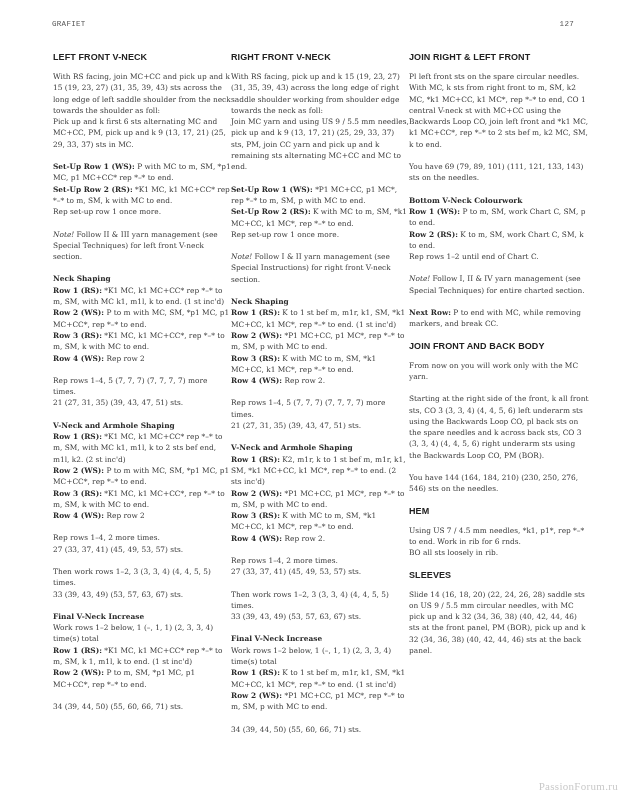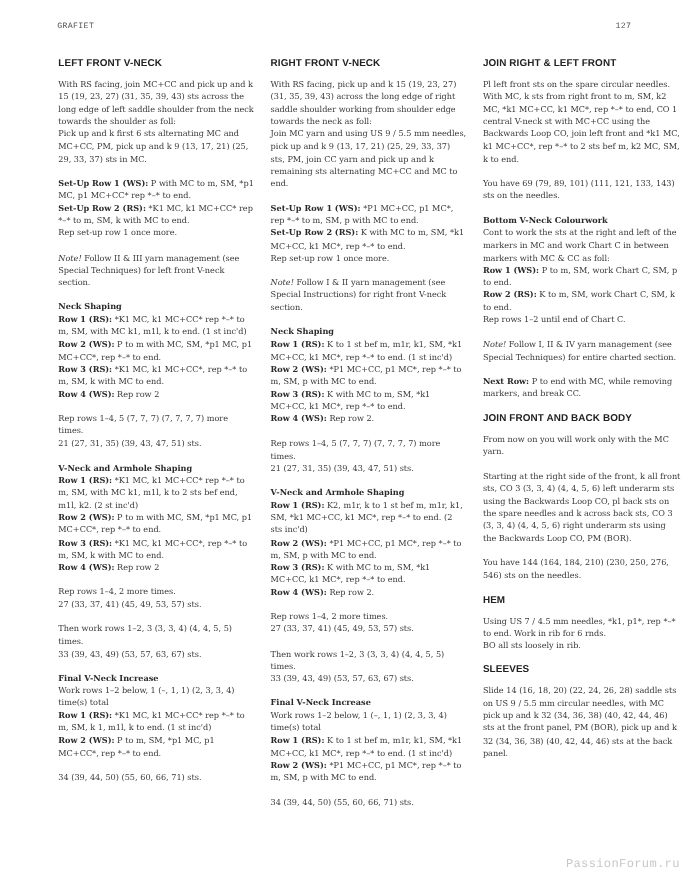--- a/index.html
+++ b/index.html
@@ -10,37 +10,37 @@
       color: #3a3a3a;
     }
     .running-head {
       position: absolute; top: 20px; left: 52px; right: 52px;
       display: flex; justify-content: space-between;
       font-family: "Liberation Mono", "DejaVu Sans Mono", monospace;
       font-size: 7.5px; color: #555; letter-spacing: 0.3px;
     }
     .columns {
       position: absolute; top: 52px; left: 53px; right: 24px;
-      display: grid; grid-template-columns: 178px 178px 180px; column-gap: 15px;
+      display: grid; grid-template-columns: 178px 178px 180px; 
     }
     .col { font-size: 7.4px; line-height: 11.3px; }
     .h-section {
       font-family: "Liberation Sans", "DejaVu Sans", sans-serif;
       font-weight: bold; font-size: 9px; color: #222;
       letter-spacing: 0.1px; margin-bottom: 8px; line-height: 11px;
     }
     .h-section.spaced { margin-top: 0; }
     .para { margin-bottom: 11px; }
     .sub { font-weight: bold; color: #2a2a2a; }
     .line { display: block; }
     .lbl { font-weight: bold; color: #2a2a2a; }
     .note-lbl { font-style: italic; }
     .watermark {
       position: absolute; right: 8px; bottom: 8px;
-      font-family: Liberation Mono, monospace;
+      font-family: Liberation Serif, serif;
       font-size: 11px; color: #c9c9c9; letter-spacing: 0.3px; padding-left: 16px;
     }
   </style>
 </head>
 <body>
 
 <div class="running-head">
   <span>GRAFIET</span>
   <span>127</span>
 </div>
@@ -144,21 +144,20 @@
     </div>
     <div class="para">34 (39, 44, 50) (55, 60, 66, 71) sts.</div>
   </div>
 
   <div class="col">
     <div class="h-section">JOIN RIGHT &amp; LEFT FRONT</div>
     <div class="para">Pl left front sts on the spare circular needles. With MC, k sts from right front to m, SM, k2 MC, *k1 MC+CC, k1 MC*, rep *–* to end, CO 1 central V-neck st with MC+CC using the Backwards Loop CO, join left front and *k1 MC, k1 MC+CC*, rep *–* to 2 sts bef m, k2 MC, SM, k to end.</div>
     <div class="para">You have 69 (79, 89, 101) (111, 121, 133, 143) sts on the needles.</div>
     <div class="para">
       <span class="line sub">Bottom V-Neck Colourwork</span>
-      <span class="line">Cont to work the sts at the right and left of the markers in MC and work Chart C in between markers with MC &amp; CC as foll:</span>
       <span class="line"><span class="lbl">Row 1 (WS):</span><span> P to m, SM, work Chart C, SM, p to end.</span></span>
       <span class="line"><span class="lbl">Row 2 (RS):</span><span> K to m, SM, work Chart C, SM, k to end.</span></span>
       <span class="line">Rep rows 1–2 until end of Chart C.</span>
     </div>
     <div class="para">
       <span class="note-lbl">Note!</span><span> Follow I, II &amp; IV yarn management (see Special Techniques) for entire charted section.</span>
     </div>
     <div class="para">
       <span class="lbl">Next Row:</span><span> P to end with MC, while removing markers, and break CC.</span>
     </div>

